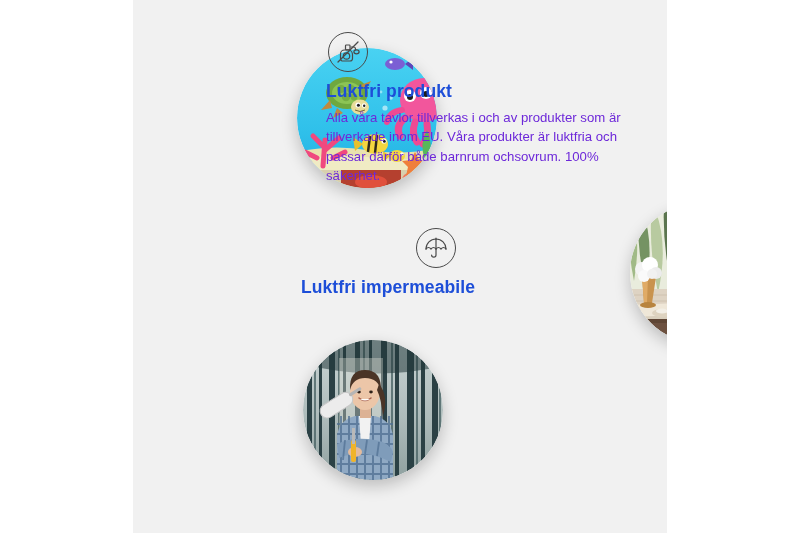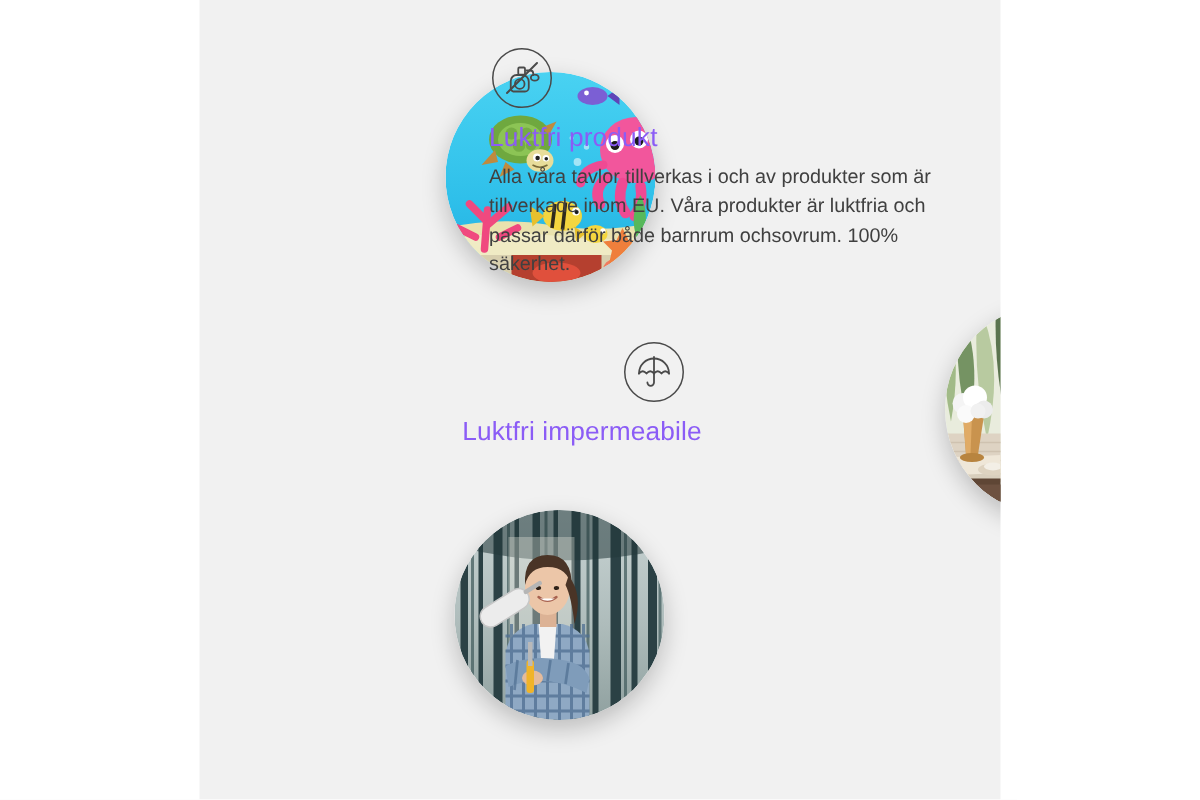--- a/index.html
+++ b/index.html
@@ -51,29 +51,29 @@
     box-sizing: border-box;
   }
   .f1 .icon-wrap { margin-left: 2px; }
   .f2 .icon-wrap { margin: 0 auto 0 auto; position: relative; left: 48px; }
   .f3 .icon-wrap { margin-left: 2px; }
 
   .icon-wrap svg { display: block; }
 
   .f-title {
     font-size: 17.5px;
-    font-weight: normal;
-    color: #8b5cf6;
+    font-weight: bold;
+    color: #1d4ed8;
     margin-top: 9px;
     letter-spacing: 0.1px;
     line-height: 1.2;
   }
   .f-body {
     font-size: 13.2px;
-    color: #404040;
+    color: #6d28d9;
     line-height: 1.47;
     margin-top: 6px;
   }
   .f2 .f-title { font-size: 17.5px; }
   .f2 .f-body  { font-size: 13.2px; margin-top: 5px; }
   .f3 .f-title { margin-top: 10px; }
   .f3 .f-body  { margin-top: 5px; }
 
   
   .photo {

